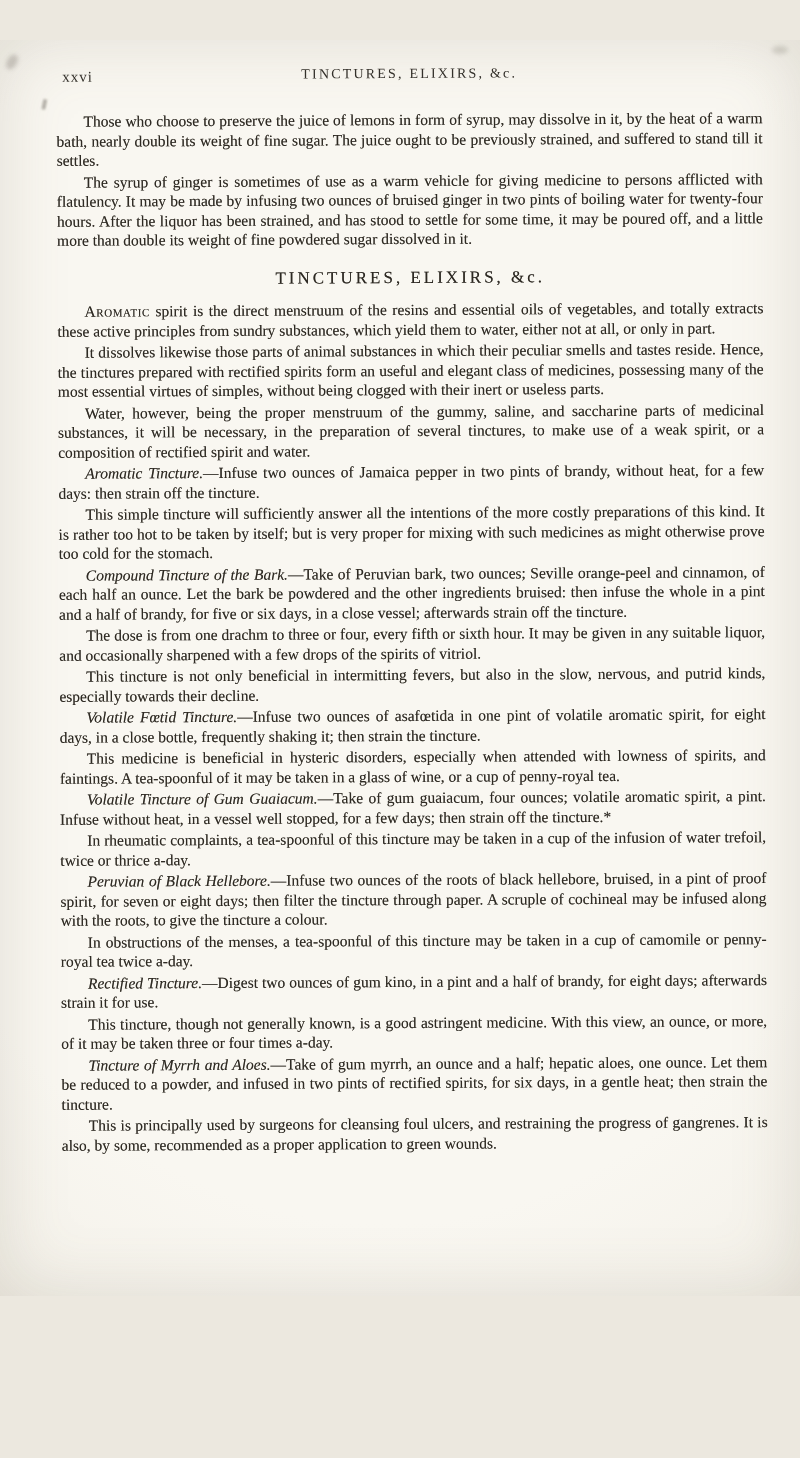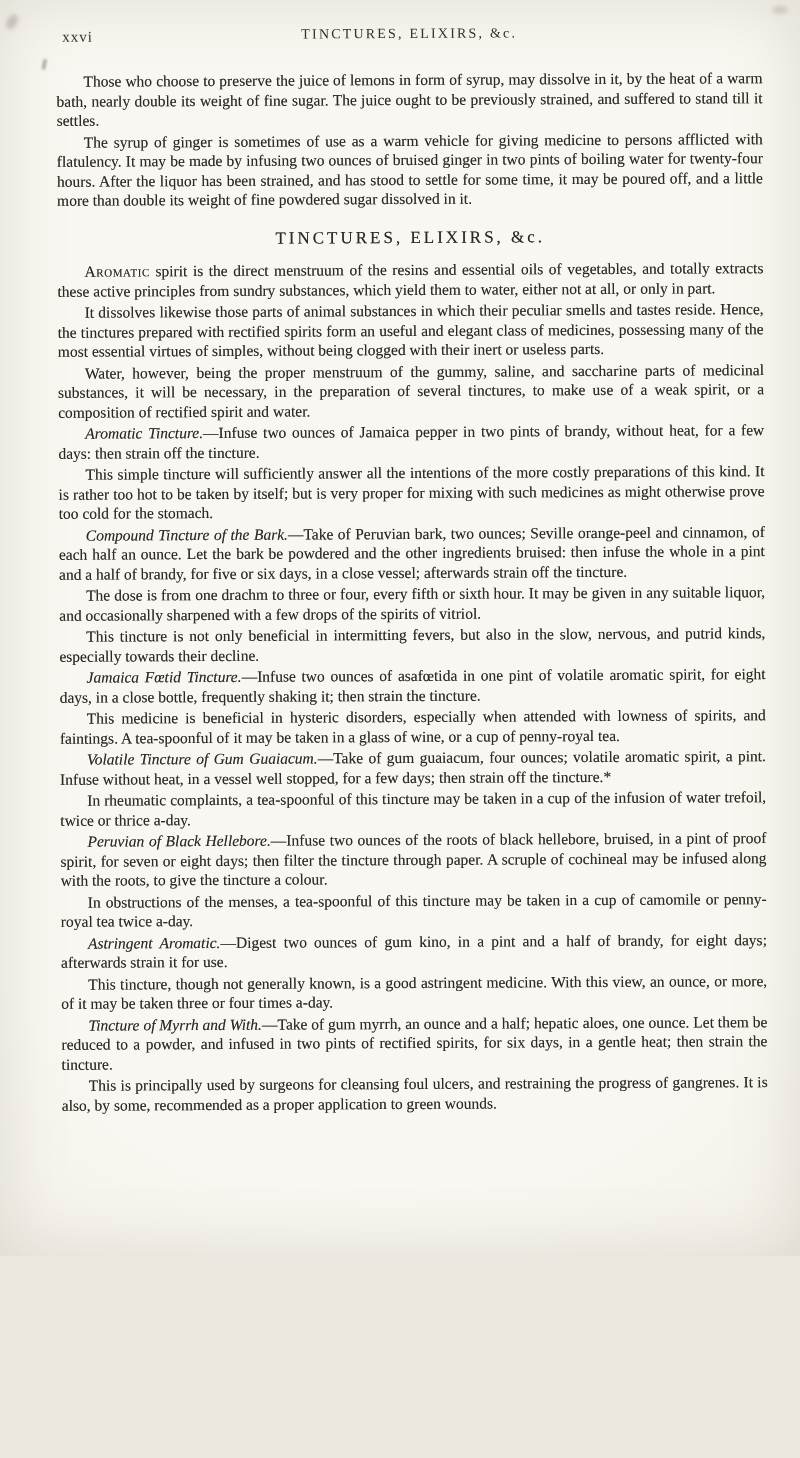--- a/index.html
+++ b/index.html
@@ -13,20 +13,21 @@
     background: #ece8df;
   }
 
   .page {
     position: relative;
     width: 800px;
     height: 1256px;
     background: radial-gradient(ellipse 120% 95% at 48% 42%, #f9f7f1 55%, #ece8de 100%);
     box-shadow: inset 0 0 70px rgba(115, 105, 85, 0.18);
     overflow: hidden;
+    margin-top: 40px;
   }
 
   .scan-tilt {
     position: relative;
     width: 100%;
     height: 100%;
     padding: 26px 38px 0 56px;
     transform: rotate(-0.3deg);
     transform-origin: 50% 0;
   }
@@ -135,37 +136,37 @@
 
       <p class="para"><span class="lead-italic">Aromatic Tincture.</span><span>—Infuse two ounces of Jamaica pepper in two pints of brandy, without heat, for a few days: then strain off the tincture.</span></p>
 
       <p class="para">This simple tincture will sufficiently answer all the intentions of the more costly preparations of this kind. It is rather too hot to be taken by itself; but is very proper for mixing with such medicines as might otherwise prove too cold for the stomach.</p>
 
       <p class="para"><span class="lead-italic">Compound Tincture of the Bark.</span><span>—Take of Peruvian bark, two ounces; Seville orange-peel and cinnamon, of each half an ounce. Let the bark be powdered and the other ingredients bruised: then infuse the whole in a pint and a half of brandy, for five or six days, in a close vessel; afterwards strain off the tincture.</span></p>
 
       <p class="para">The dose is from one drachm to three or four, every fifth or sixth hour. It may be given in any suitable liquor, and occasionally sharpened with a few drops of the spirits of vitriol.</p>
       <p class="para">This tincture is not only beneficial in intermitting fevers, but also in the slow, nervous, and putrid kinds, especially towards their decline.</p>
 
-      <p class="para"><span class="lead-italic">Jamaica Fœtid Tincture.</span><span>—Infuse two ounces of asafœtida in one pint of volatile aromatic spirit, for eight days, in a close bottle, frequently shaking it; then strain the tincture.</span></p>
+      <p class="para"><span class="lead-italic">Volatile Fœtid Tincture.</span><span>—Infuse two ounces of asafœtida in one pint of volatile aromatic spirit, for eight days, in a close bottle, frequently shaking it; then strain the tincture.</span></p>
 
       <p class="para">This medicine is beneficial in hysteric disorders, especially when attended with lowness of spirits, and faintings. A tea-spoonful of it may be taken in a glass of wine, or a cup of penny-royal tea.</p>
 
       <p class="para"><span class="lead-italic">Volatile Tincture of Gum Guaiacum.</span><span>—Take of gum guaiacum, four ounces; volatile aromatic spirit, a pint. Infuse without heat, in a vessel well stopped, for a few days; then strain off the tincture.*</span></p>
 
       <p class="para">In rheumatic complaints, a tea-spoonful of this tincture may be taken in a cup of the infusion of water trefoil, twice or thrice a-day.</p>
 
       <p class="para"><span class="lead-italic">Peruvian of Black Hellebore.</span><span>—Infuse two ounces of the roots of black hellebore, bruised, in a pint of proof spirit, for seven or eight days; then filter the tincture through paper. A scruple of cochineal may be infused along with the roots, to give the tincture a colour.</span></p>
 
       <p class="para">In obstructions of the menses, a tea-spoonful of this tincture may be taken in a cup of camomile or penny-royal tea twice a-day.</p>
 
-      <p class="para"><span class="lead-italic">Astringent Aromatic.</span><span>—Digest two ounces of gum kino, in a pint and a half of brandy, for eight days; afterwards strain it for use.</span></p>
+      <p class="para"><span class="lead-italic">Rectified Tincture.</span><span>—Digest two ounces of gum kino, in a pint and a half of brandy, for eight days; afterwards strain it for use.</span></p>
 
       <p class="para">This tincture, though not generally known, is a good astringent medicine. With this view, an ounce, or more, of it may be taken three or four times a-day.</p>
 
-      <p class="para"><span class="lead-italic">Tincture of Myrrh and With.</span><span>—Take of gum myrrh, an ounce and a half; hepatic aloes, one ounce. Let them be reduced to a powder, and infused in two pints of rectified spirits, for six days, in a gentle heat; then strain the tincture.</span></p>
+      <p class="para"><span class="lead-italic">Tincture of Myrrh and Aloes.</span><span>—Take of gum myrrh, an ounce and a half; hepatic aloes, one ounce. Let them be reduced to a powder, and infused in two pints of rectified spirits, for six days, in a gentle heat; then strain the tincture.</span></p>
 
       <p class="para">This is principally used by surgeons for cleansing foul ulcers, and restraining the progress of gangrenes. It is also, by some, recommended as a proper application to green wounds.</p>
 
     </main>
 
     <footer class="page-footer">
       <hr class="footnote-rule">
       <p class="footnote"><span>*</span> <span>A very good tincture of guaiacum, for domestic use, may be made by infusing two or three ounces of the gum in a bottle of rum or brandy.</span></p>
     </footer>
   </div>

